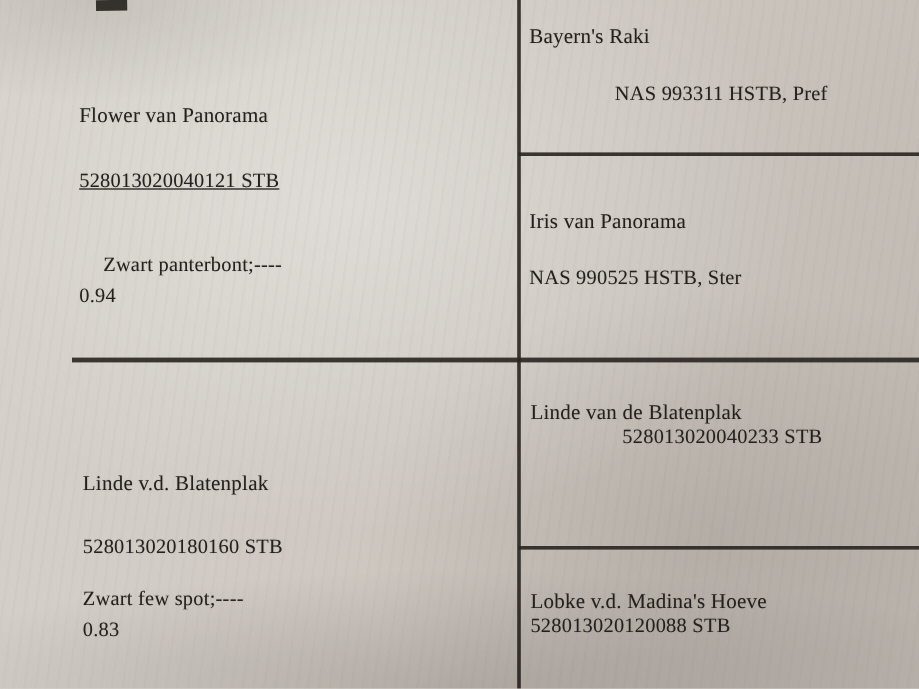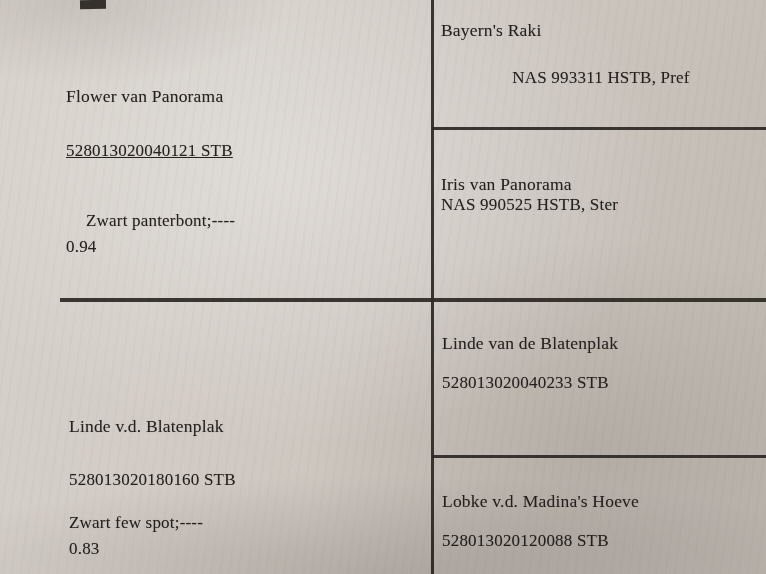--- a/index.html
+++ b/index.html
@@ -75,40 +75,40 @@
 
   <div class="rule" style="left:432px; top:455px; width:334px; height:3px;"></div>
 
   <div class="cell" style="left:66px; top:86px; width:350px;">
     <div class="line sz-name">Flower van Panorama</div>
     <div class="line sz-code" style="margin-top:34px;text-decoration:underline;">528013020040121 STB</div>
     <div class="line sz-desc" style="margin-top:50px;margin-left:20px;">Zwart panterbont;----</div>
     <div class="line sz-desc" style="margin-top:6px;">0.94</div>
   </div>
 
-  <div class="cell" style="left:69px; top:416px; width:350px;">
+  <div class="cell" style="left:69px; top:392px; width:350px;">
     <div class="line sz-name">Linde v.d. Blatenplak</div>
     <div class="line sz-code" style="margin-top:33px;">528013020180160 STB</div>
     <div class="line sz-desc" style="margin-top:23px;">Zwart few spot;----</div>
     <div class="line sz-desc" style="margin-top:6px;">0.83</div>
   </div>
 
   <div class="cell" style="left:441px; top:20px; width:320px;">
     <div class="line sz-name">Bayern's Raki</div>
     <div class="line sz-code" style="margin-top:27px;text-align:center;">NAS 993311 HSTB, Pref</div>
   </div>
 
   <div class="cell" style="left:441px; top:174px; width:320px;">
     <div class="line sz-name">Iris van Panorama</div>
-    <div class="line sz-code" style="">NAS 990525 HSTB, Ster</div>
+    <div class="line sz-code" style="margin-top:27px;">NAS 990525 HSTB, Ster</div>
   </div>
 
   <div class="cell" style="left:442px; top:333px; width:320px;">
     <div class="line sz-name">Linde van de Blatenplak</div>
-    <div class="line sz-code" style="margin-top:19px;">528013020040233 STB</div>
+    <div class="line sz-code" style="text-align:center;">528013020040233 STB</div>
   </div>
 
   <div class="cell" style="left:442px; top:491px; width:320px;">
     <div class="line sz-name">Lobke v.d. Madina's Hoeve</div>
-    <div class="line sz-code" style="margin-top:19px;">528013020120088 STB</div>
+    <div class="line sz-code" style="">528013020120088 STB</div>
   </div>
 
 </div>
 
 </body></html>

